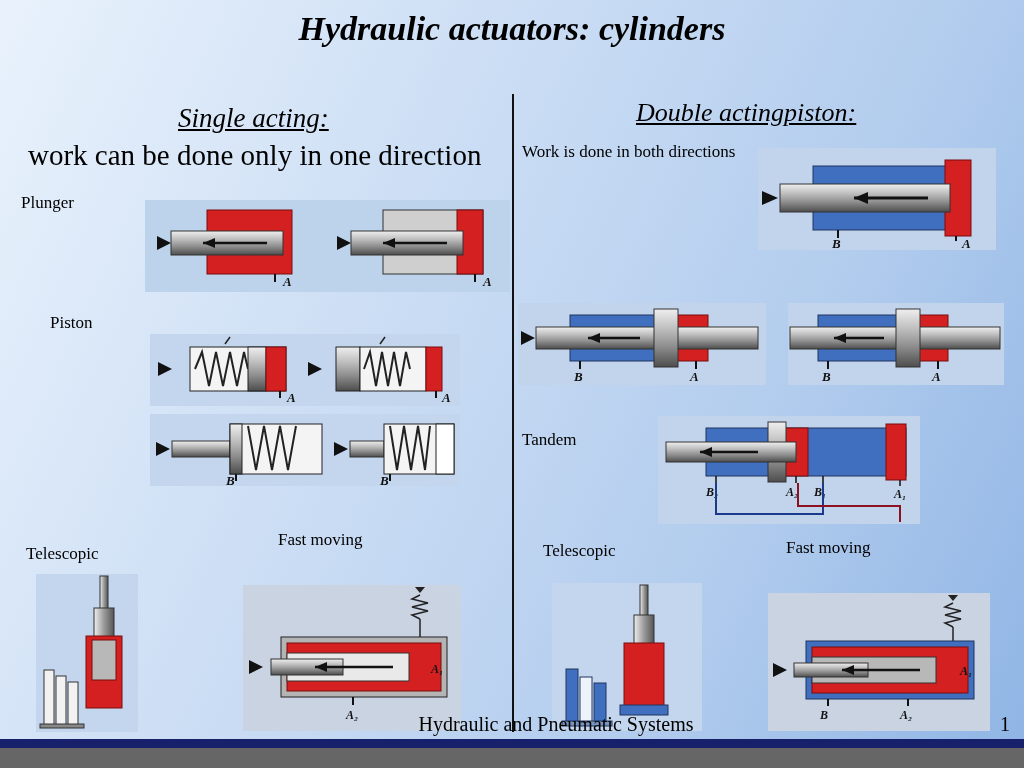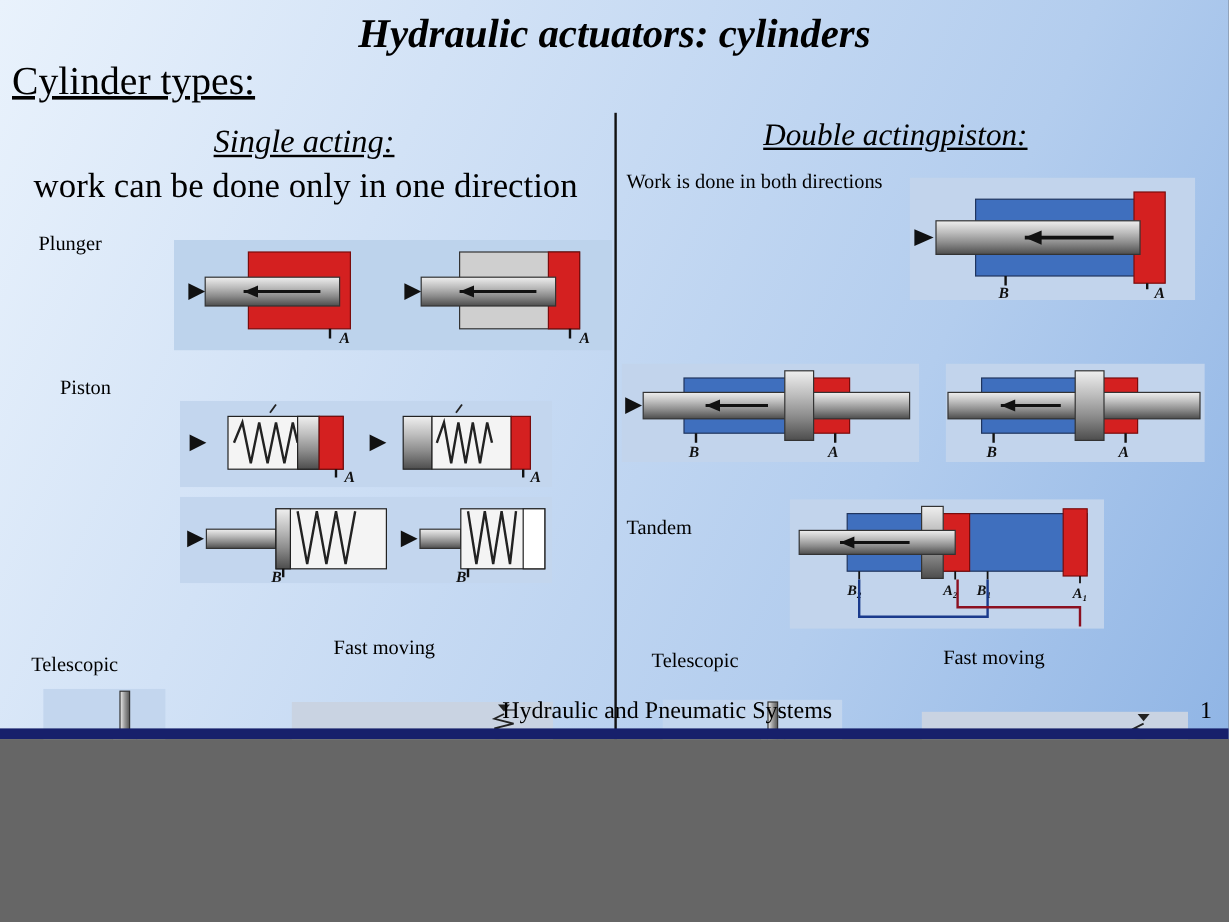--- a/index.html
+++ b/index.html
@@ -1,17 +1,17 @@
 <!DOCTYPE html>
 <html><head>
 <meta charset="utf-8">
 <style>
   html,body{margin:0;padding:0;background:#666;}
   .slide{
-    position:relative;width:1024px;height:616px;overflow:hidden;
+    position:relative;width:1024px;height:748px;overflow:hidden;
     background:linear-gradient(115deg,#e9f2fc 0%,#d2e2f6 30%,#b3cdee 70%,#90b5e5 100%);
     font-family:"Liberation Serif",serif;color:#000;
   }
   .abs{position:absolute;}
   .title{top:10px;left:0;width:100%;text-align:center;font-size:34px;font-weight:bold;font-style:italic;}
   .h1{top:50px;left:10px;font-size:33px;text-decoration:underline;}
   .h2{font-size:27px;text-decoration:underline;font-style:italic;}
   .lbl{font-size:17px;}
   .desc{font-size:29px;}
   .divider{left:512px;top:94px;width:2px;height:638px;background:#111;}
@@ -37,26 +37,25 @@
       <stop offset="0" stop-color="#efefef"></stop>
       <stop offset="0.5" stop-color="#9a9a9a"></stop>
       <stop offset="1" stop-color="#555"></stop>
     </linearGradient>
   </defs>
 </svg>
 
 <div class="slide">
 
   <div class="abs title">Hydraulic actuators: cylinders</div>
-  <div class="abs h1">Cylinder types:</div>
 
   <div class="abs h2" style="top:103px;left:178px;">Single acting:</div>
   <div class="abs desc" style="top:139px;left:28px;">work can be done only in one direction</div>
 
-  <div class="abs lbl" style="top:193px;left:32px;">Plunger</div>
+  <div class="abs lbl" style="top:193px;left:21px;">Plunger</div>
 
   <div class="abs" style="top:200px;left:145px;">
     <svg class="panel" width="365" height="92" viewBox="0 0 365 92">
       <rect width="365" height="92" fill="#bdd3ec"></rect>
       <g>
         <polygon points="12,36 12,50 26,43" fill="#111"></polygon>
         <rect x="62" y="10" width="85" height="64" fill="#d42020" stroke="#7a0c0c"></rect>
         <rect x="26" y="31" width="112" height="24" fill="url(#steel)" stroke="#333"></rect>
         <line x1="122" y1="43" x2="58" y2="43" stroke="#111" stroke-width="2.5"></line>
         <polygon points="58,43 70,38 70,48" fill="#111"></polygon>

